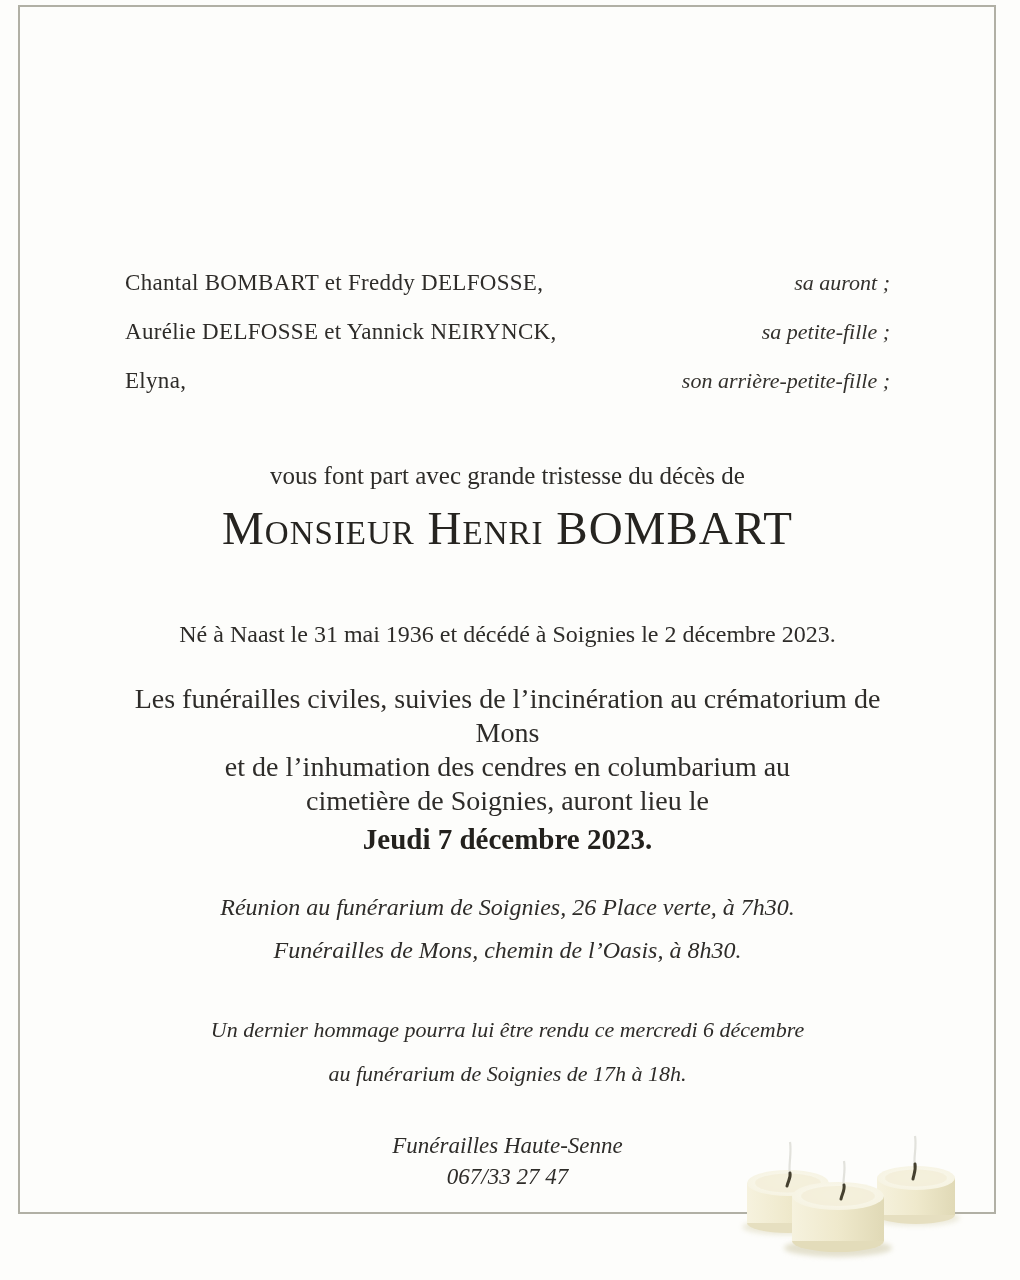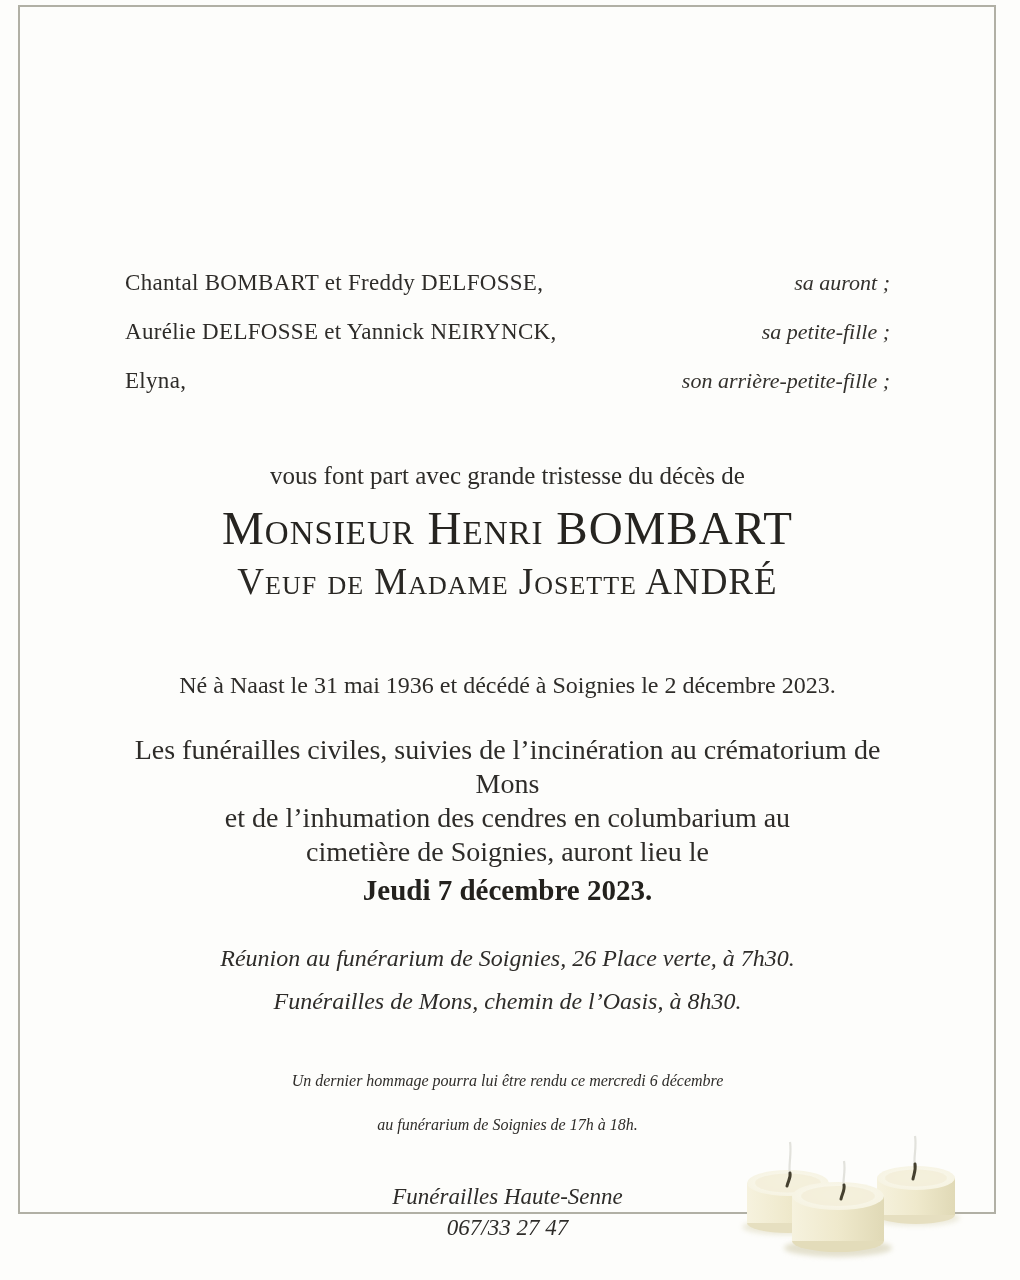--- a/index.html
+++ b/index.html
@@ -99,21 +99,21 @@
     margin-top: 28px;
     text-align: center;
     font-style: italic;
     font-size: 24px;
     line-height: 43px;
   }
   .tribute {
     margin-top: 36px;
     text-align: center;
     font-style: italic;
-    font-size: 16px;
+    font-size: 22px;
     line-height: 44px;
   }
   .footer {
     margin-top: 34px;
     text-align: center;
     font-style: italic;
     font-size: 23px;
     line-height: 31px;
   }
   .candles {
@@ -145,21 +145,20 @@
       </div>
       <div class="family-row">
         <span class="family-names">Elyna,</span>
         <span class="family-relation">son arrière-petite-fille ;</span>
       </div>
     </div>
 
     <div class="announce">vous font part avec grande tristesse du décès de</div>
 
     <h1 class="deceased">Monsieur Henri BOMBART</h1>
-    <h2 class="widower">Veuf de Madame Josette ANDRÉ</h2>
 
     <div class="birth-line">Né à Naast le 31 mai 1936 et décédé à Soignies le 2 décembre 2023.</div>
 
     <div class="paragraph">
       <div>Les funérailles civiles, suivies de l’incinération au crématorium de Mons</div>
       <div>et de l’inhumation des cendres en columbarium au</div>
       <div>cimetière de Soignies, auront lieu le</div>
     </div>
 
     <div class="date-line">Jeudi 7 décembre 2023.</div>

